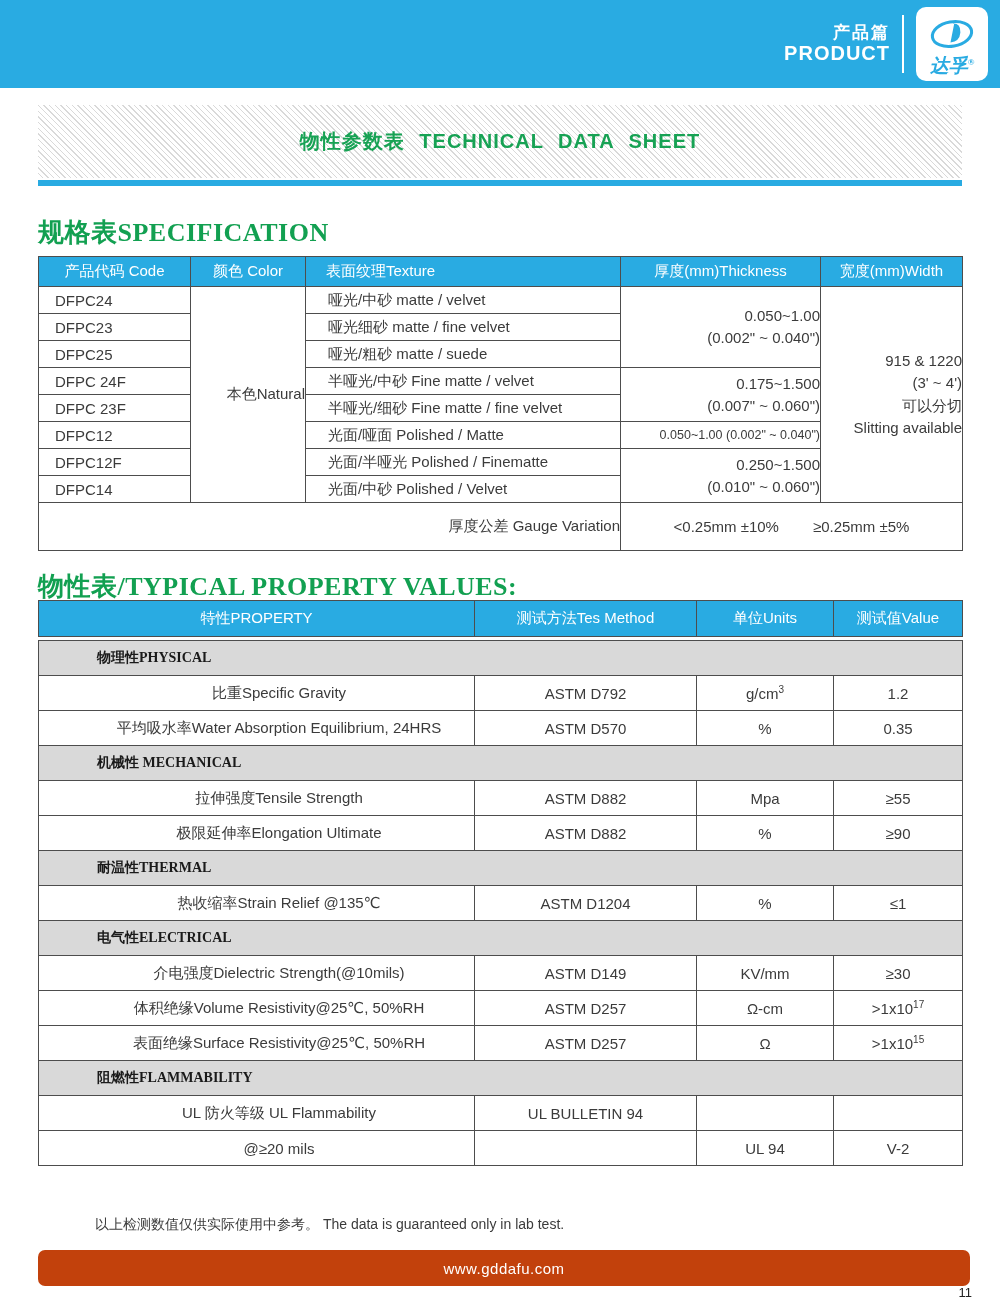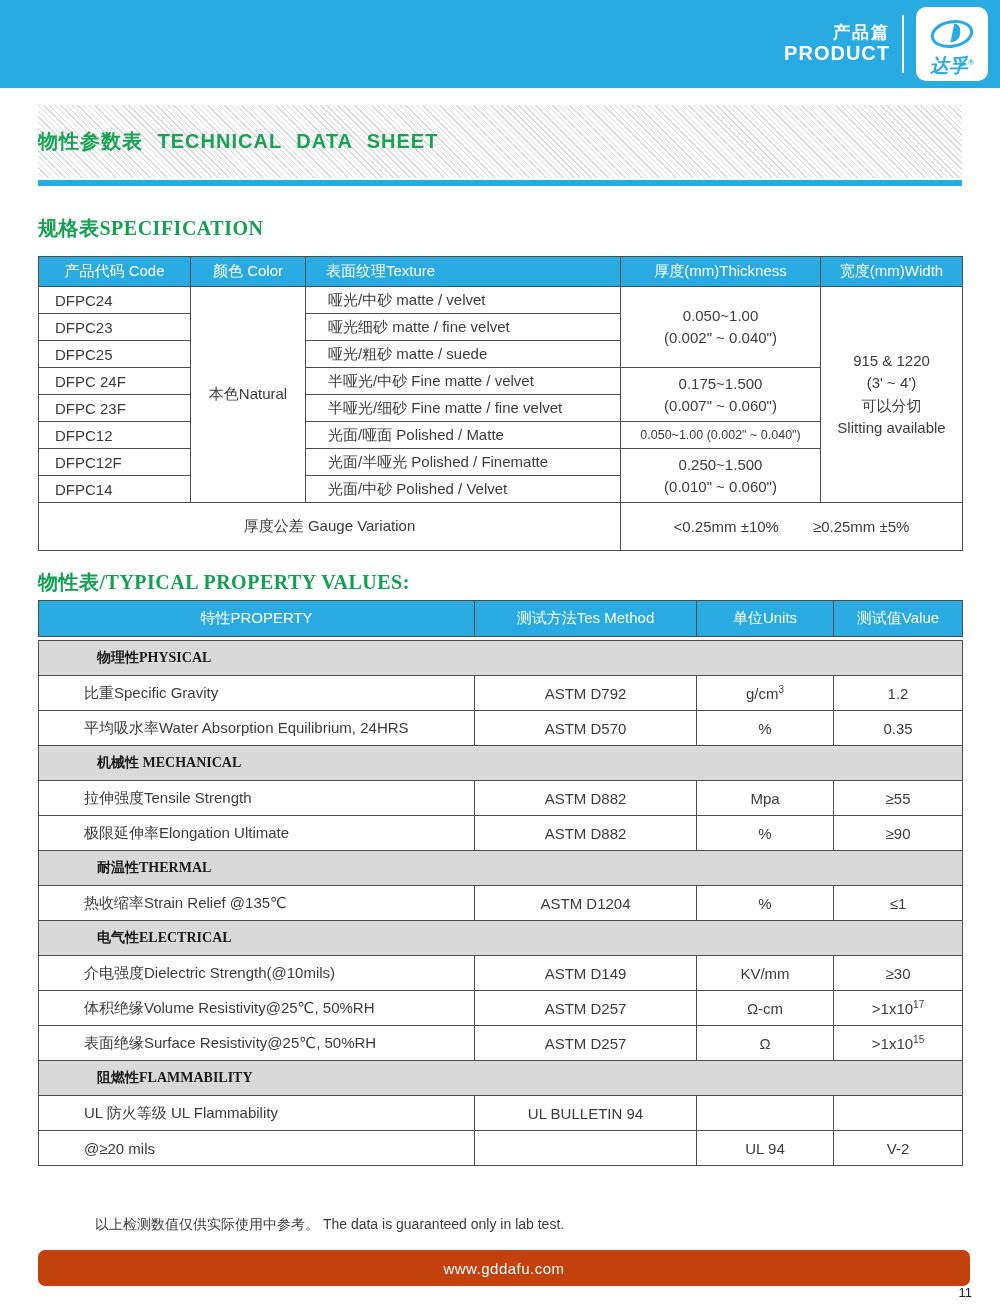--- a/index.html
+++ b/index.html
@@ -31,61 +31,61 @@
     color:#29abe2; font-family:"Liberation Serif","DejaVu Serif",serif;
     font-style:italic; font-weight:bold; font-size:19px; line-height:1;
     margin-top:2px; white-space:nowrap;
   }
   .logo-name sup { font-size:9px; }
 
   
   .banner {
     position:absolute; top:105px; left:38px; width:924px; height:73px;
     background:repeating-linear-gradient(45deg,#ffffff 0px,#ffffff 3px,#d9d9d9 3px,#d9d9d9 4px);
-    display:flex; align-items:center; 
+    display:flex; align-items:center; justify-content:center;
   }
   .banner-title {
     color:#17a254; font-size:20px; letter-spacing:1px; word-spacing:8px;
     font-weight:bold; white-space:nowrap;
   }
   .cyan-rule { position:absolute; top:180px; left:38px; width:924px; height:6px; background:#29abe2; }
 
   
   .sec-heading {
     position:absolute; left:38px;
     font-family:"Liberation Serif","DejaVu Serif",serif;
-    font-weight:bold; font-size:20px; color:#12a051; letter-spacing:0.5px;
+    font-weight:bold; font-size:26px; color:#12a051; letter-spacing:0.5px;
   }
   .h-spec { top:215px; }
   .h-props { top:569px; }
 
   
   table { border-collapse:collapse; table-layout:fixed; }
   td, th { border:1px solid #4d4d4d; font-size:15px; color:#3b3b3b; overflow:hidden; }
   th { background:#29abe2; color:#ffffff; font-weight:normal; }
 
   
   .spec-table { position:absolute; top:256px; left:38px; width:924px; }
   .spec-table th { height:30px; }
   .spec-table th.th-texture { text-align:left; padding-left:20px; }
-  .spec-table td { height:27px; text-align:center; }
+  .spec-table td { height:27px; text-align:right; }
   .spec-table td.c-code { text-align:left; padding-left:16px; }
   .spec-table td.c-texture { text-align:left; padding-left:22px; }
   .spec-table td.c-thin { font-size:12.5px; }
   .spec-table td.c-gauge-label { height:48px;margin-left:44px; }
   .two-line { line-height:1.45; }
   .w-lines { line-height:1.5; }
   .gauge-vals { display:flex; justify-content:center; gap:34px; }
 
   
   .props-head { position:absolute; top:600px; left:38px; width:924px; }
   .props-head th { height:36px; }
   .props-table { position:absolute; top:640px; left:38px; width:924px; }
   .props-table td { height:35px; text-align:center; }
-  .props-table td.p-name { text-align:left; padding-left:45px; }
+  .props-table td.p-name { text-align:center; padding-left:45px; }
   .props-table td.p-section {
     background:#d9d9d9; text-align:left; padding-left:58px;
     font-family:"Liberation Serif","DejaVu Serif",serif;
     font-weight:bold; font-size:14px; color:#1a1a1a;
   }
   sup { font-size:10px; }
 
   
   .note { position:absolute; top:1216px; left:95px; font-size:14px; color:#3b3b3b; }
   .footer-bar {

